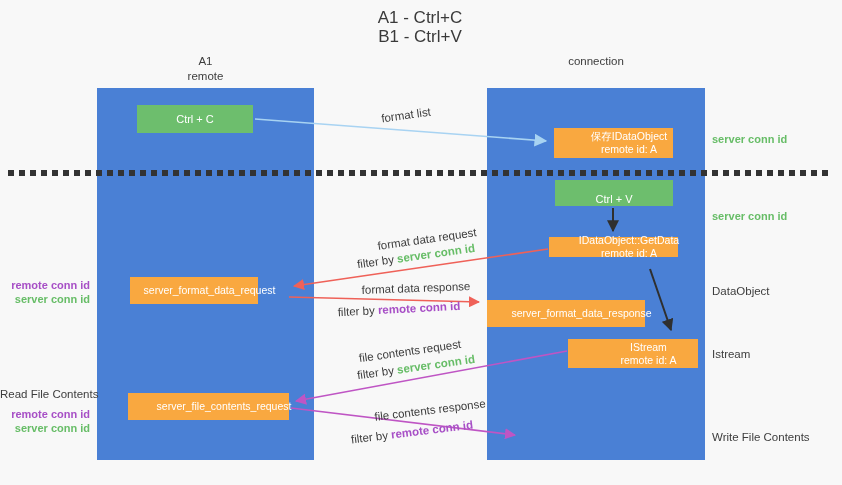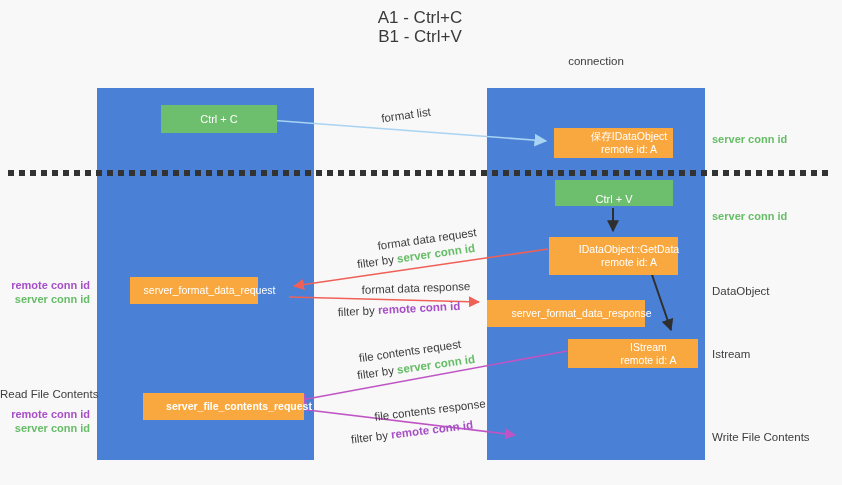--- a/index.html
+++ b/index.html
@@ -46,20 +46,24 @@
 </head>
 <body>
 
 <div class="stage">
 
   <div class="abs title">
     <div>A1 - Ctrl+C</div>
     <div>B1 - Ctrl+V</div>
   </div>
 
+  <div class="abs lane-header" style="left:97px; width:217px;">
+    <div>A1</div>
+    <div>remote</div>
+  </div>
   <div class="abs lane-header" style="left:487px; width:218px;">
     <div>connection</div>
   </div>
 
   <div class="abs lane" style="left:97px; width:217px;"></div>
   <div class="abs lane" style="left:487px; width:218px;"></div>
 
   <div class="abs dotted-line"></div>
 
   <svg class="arrows" width="842" height="485">
@@ -79,38 +83,38 @@
     </defs>
     <line x1="255" y1="119" x2="546" y2="141" stroke="#a8d3f2" stroke-width="1.6" marker-end="url(#m-blue)"></line>
     <line x1="613" y1="208" x2="613" y2="231" stroke="#2f2f2f" stroke-width="2" marker-end="url(#m-black)"></line>
     <line x1="548" y1="249" x2="294" y2="286" stroke="#ef6158" stroke-width="1.6" marker-end="url(#m-red)"></line>
     <line x1="289" y1="297" x2="479" y2="302" stroke="#ef6158" stroke-width="1.6" marker-end="url(#m-red)"></line>
     <line x1="650" y1="269" x2="671" y2="330" stroke="#2f2f2f" stroke-width="2" marker-end="url(#m-black)"></line>
     <line x1="567" y1="351" x2="296" y2="401" stroke="#bf55c4" stroke-width="1.6" marker-end="url(#m-magenta)"></line>
     <line x1="291" y1="408" x2="515" y2="435" stroke="#bf55c4" stroke-width="1.6" marker-end="url(#m-magenta)"></line>
   </svg>
 
-  <div class="abs node green" style="left:137px; top:105px; width:116px; height:28px; font-size:11px;margin-left:24px;">
+  <div class="abs node green" style="left:137px; top:105px; width:116px; height:28px; font-size:11px;">
     <span>Ctrl + C</span>
   </div>
   <div class="abs node orange" style="left:130px; top:277px; width:128px; height:27px;">
     <span>server_format_data_request</span>
   </div>
-  <div class="abs node orange" style="left:143px; top:393px; width:161px; height:27px;font-weight:bold;">
+  <div class="abs node orange" style="left:128px; top:393px; width:161px; height:27px;">
     <span>server_file_contents_request</span>
   </div>
 
   <div class="abs node orange" style="left:554px; top:128px; width:119px; height:30px;">
     <span>保存IDataObject</span>
     <span>remote id: A</span>
   </div>
   <div class="abs node green" style="left:555px; top:180px; width:118px; height:26px; font-size:11px;justify-content:flex-end;">
     <span>Ctrl + V</span>
   </div>
-  <div class="abs node orange" style="left:549px; top:237px; width:129px; height:38px;">
+  <div class="abs node orange" style="left:549px; top:237px; width:129px; height:20px;">
     <span>IDataObject::GetData</span>
     <span>remote id: A</span>
   </div>
   <div class="abs node orange" style="left:487px; top:288px; width:158px; height:27px;margin-top:12px;">
     <span>server_format_data_response</span>
   </div>
   <div class="abs node orange" style="left:568px; top:339px; width:130px; height:29px;">
     <span>IStream</span>
     <span>remote id: A</span>
   </div>

